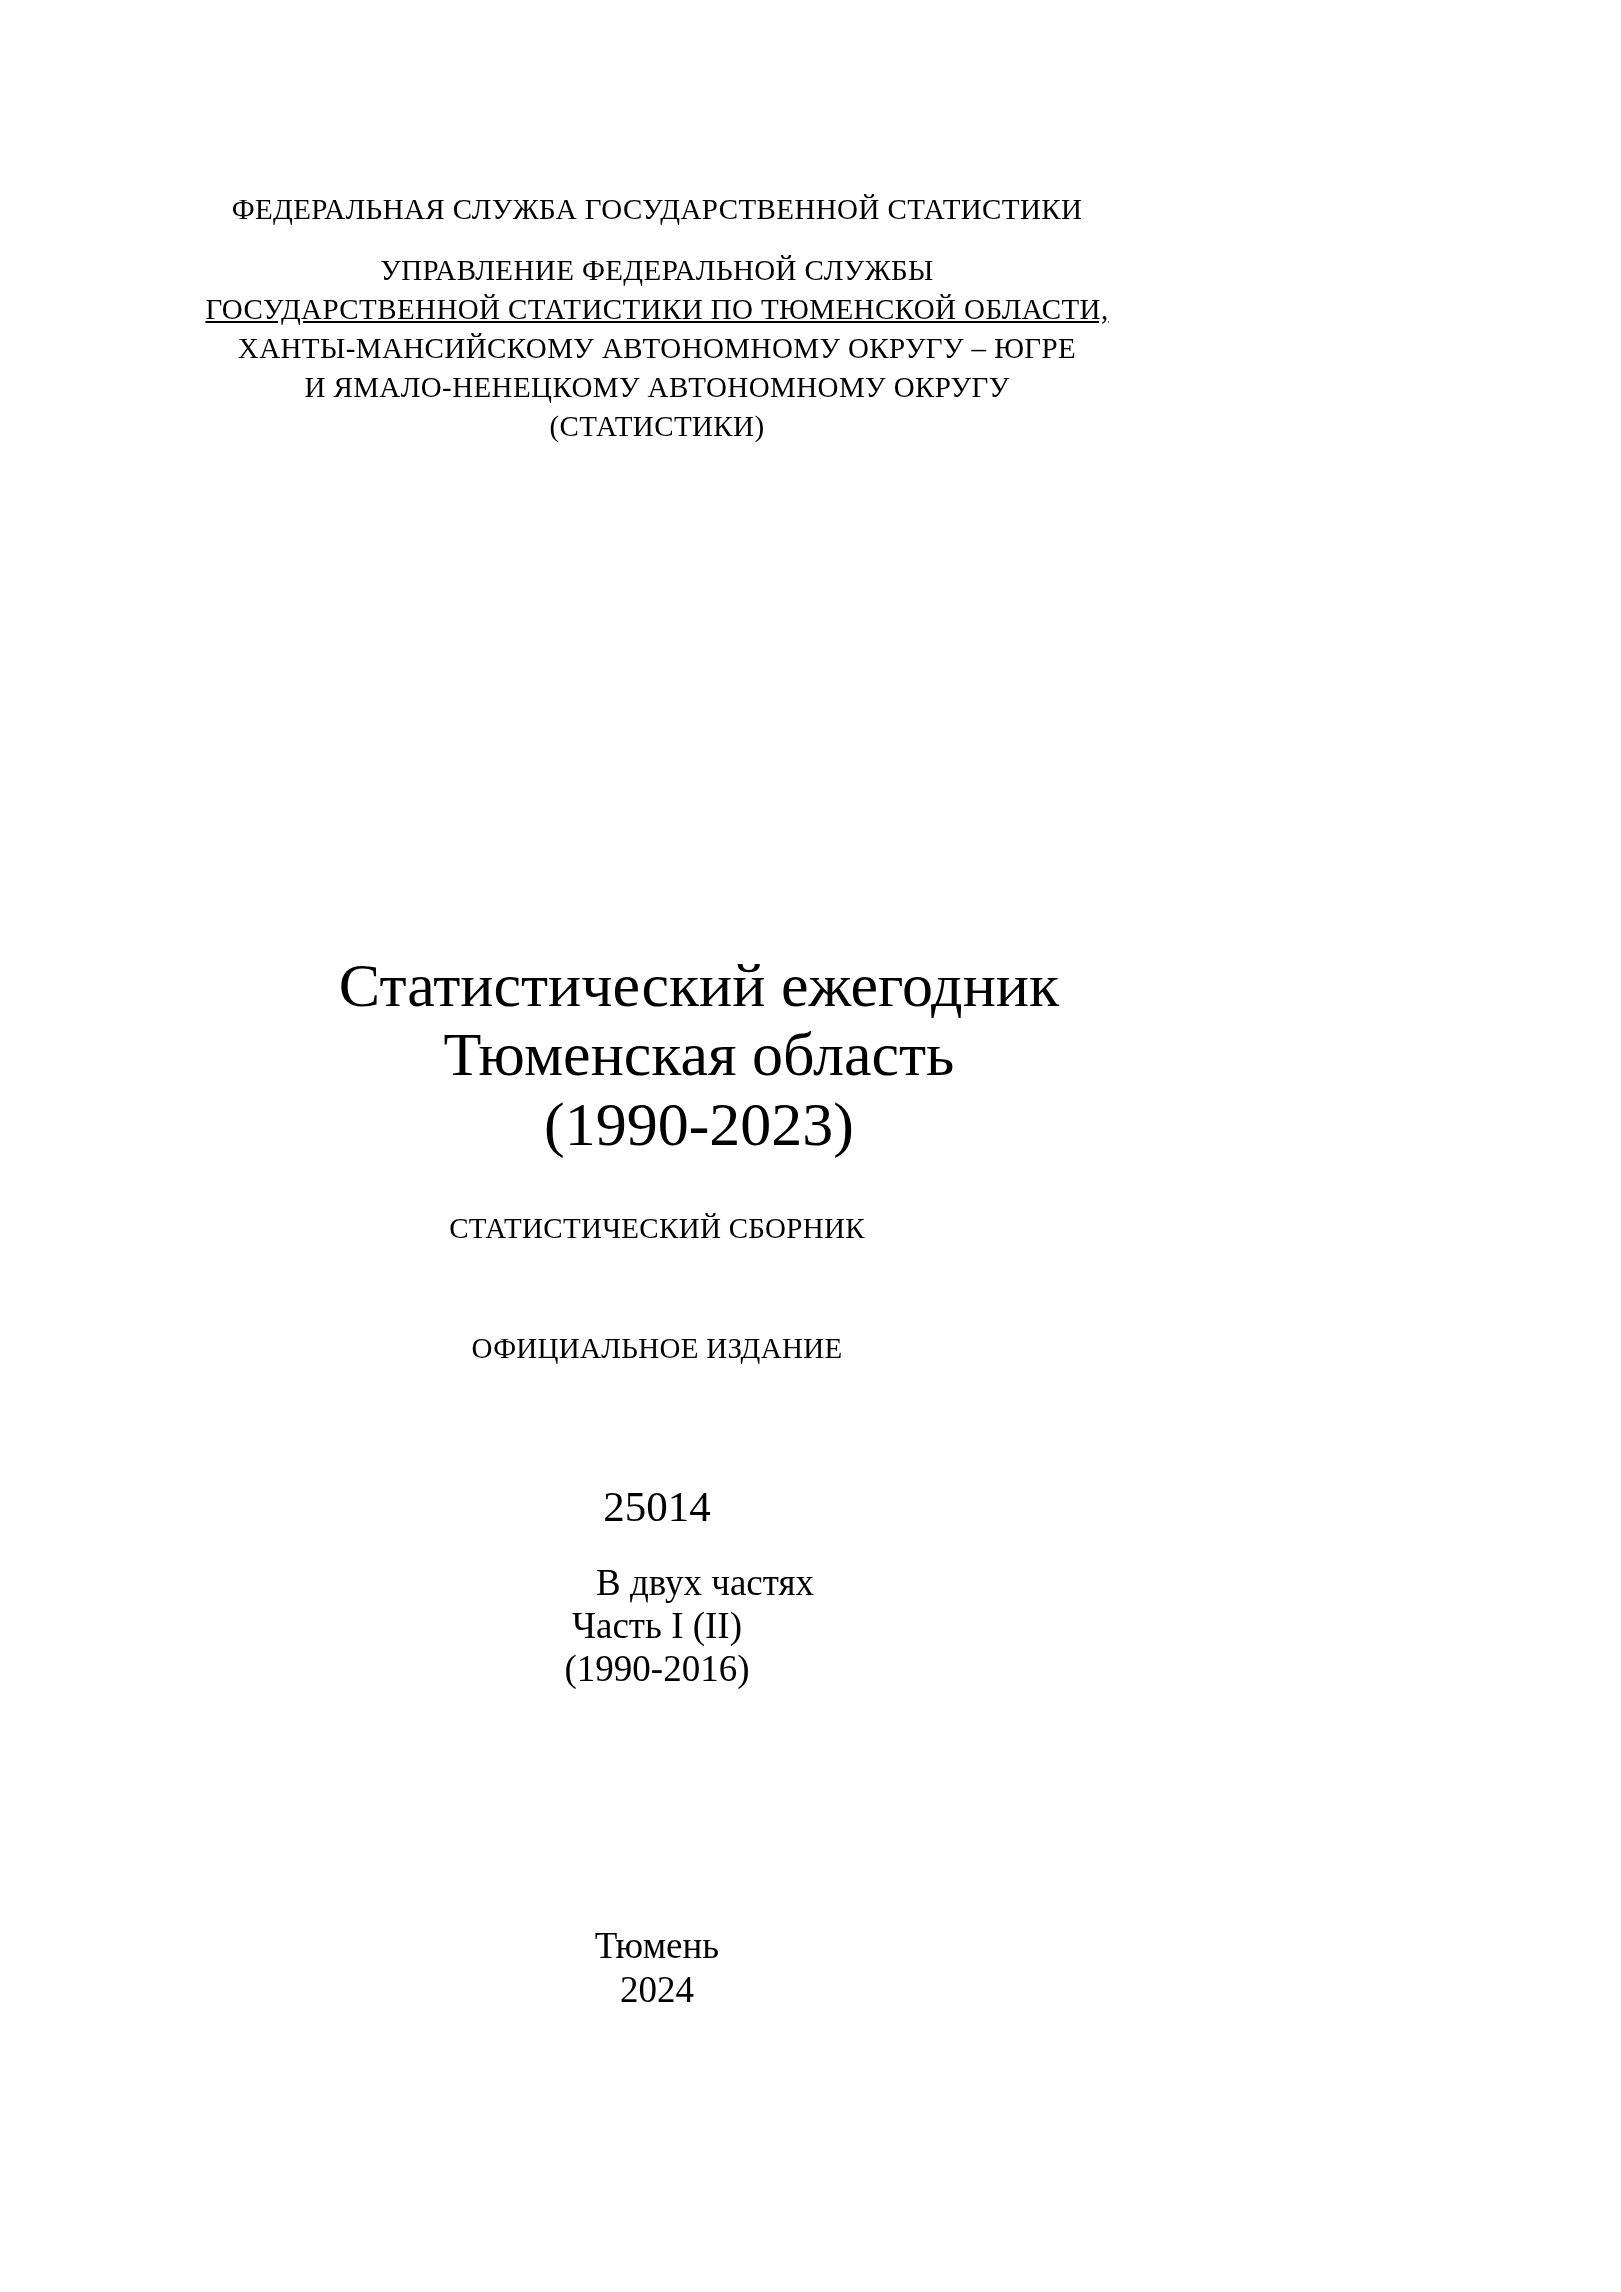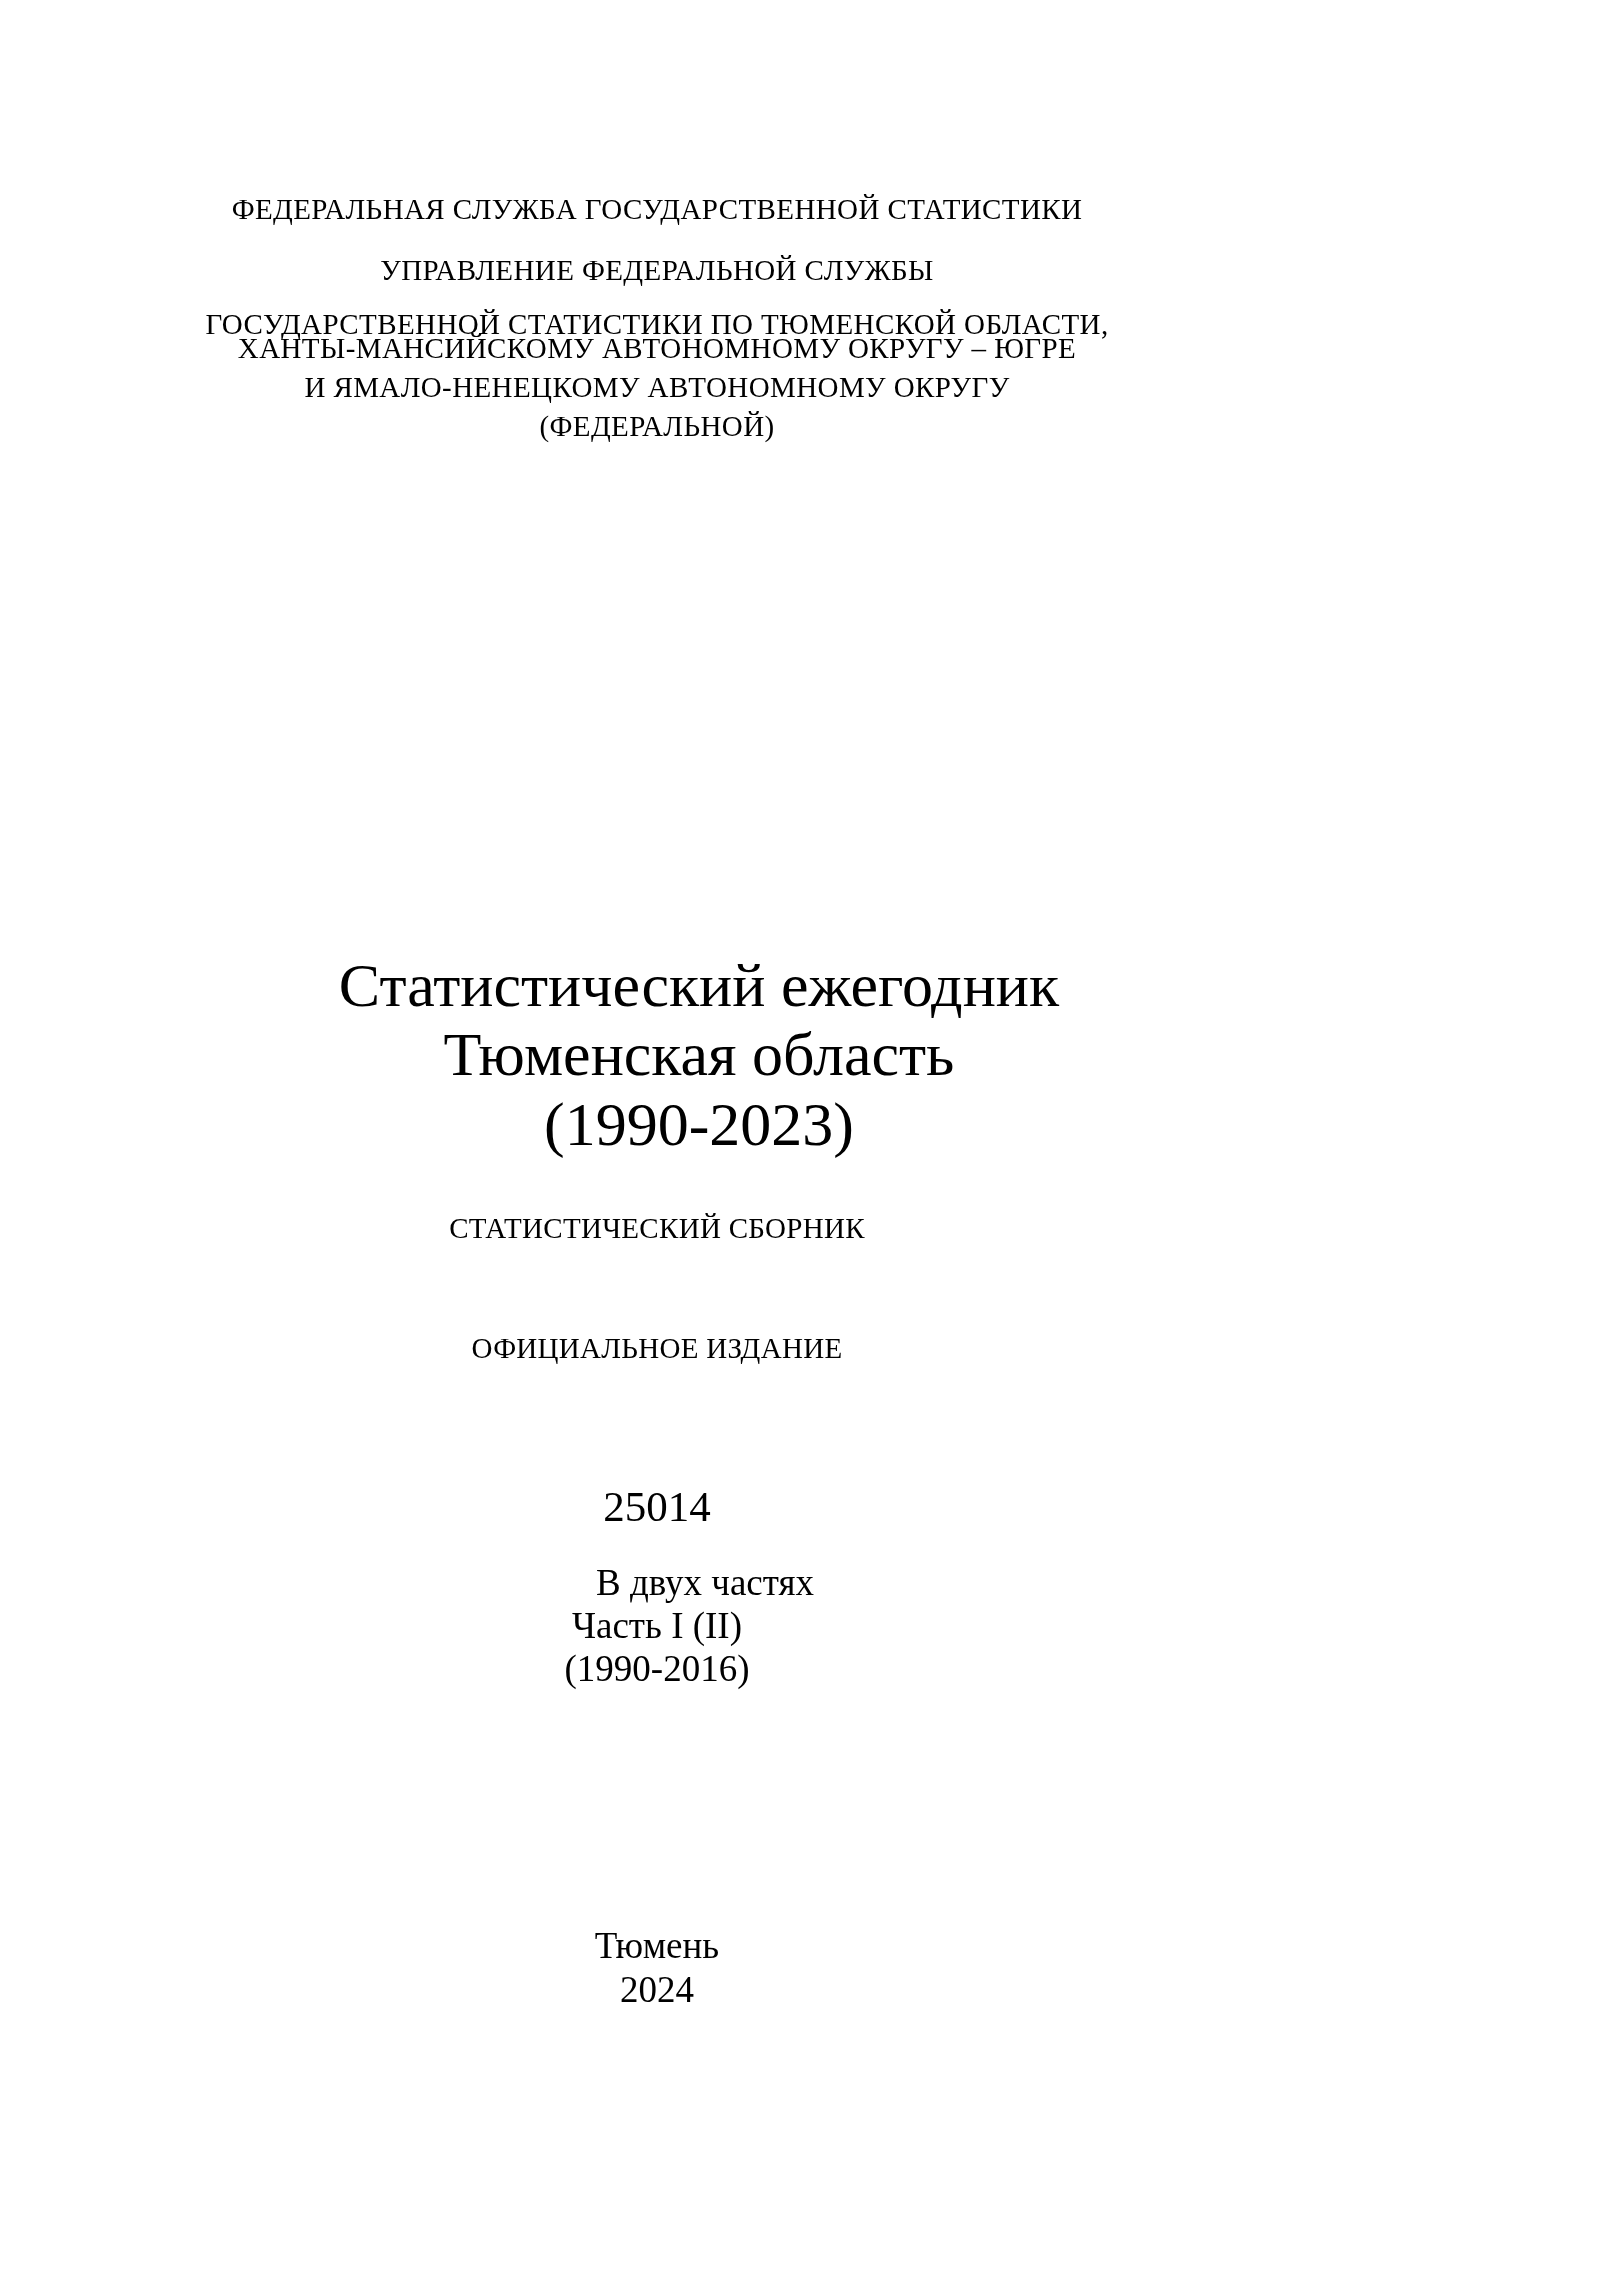--- a/index.html
+++ b/index.html
@@ -51,24 +51,24 @@
       line-height: 37px;
     }
   </style>
 </head>
 <body>
 
 <div class="line caps-sm" style="top:195px;">ФЕДЕРАЛЬНАЯ СЛУЖБА ГОСУДАРСТВЕННОЙ СТАТИСТИКИ</div>
 
 <div>
   <div class="line caps-sm" style="top:256px;">УПРАВЛЕНИЕ ФЕДЕРАЛЬНОЙ СЛУЖБЫ</div>
-  <div class="line caps-sm" style="top:310px;">ГОСУДАРСТВЕННОЙ СТАТИСТИКИ ПО ТЮМЕНСКОЙ ОБЛАСТИ,</div>
+  <div class="line caps-sm" style="top:295px;text-decoration:underline;">ГОСУДАРСТВЕННОЙ СТАТИСТИКИ ПО ТЮМЕНСКОЙ ОБЛАСТИ,</div>
   <div class="line caps-sm" style="top:334px;">ХАНТЫ-МАНСИЙСКОМУ АВТОНОМНОМУ ОКРУГУ – ЮГРЕ</div>
   <div class="line caps-sm" style="top:373px;">И ЯМАЛО-НЕНЕЦКОМУ АВТОНОМНОМУ ОКРУГУ</div>
-  <div class="line caps-sm" style="top:412px;">(ФЕДЕРАЛЬНОЙ)</div>
+  <div class="line caps-sm" style="top:412px;">(СТАТИСТИКИ)</div>
 </div>
 
 <div>
   <div class="line title" style="top:954px;">Статистический ежегодник</div>
   <div class="line title" style="top:1023px;">Тюменская область</div>
   <div class="line title" style="top:1093px;">(1990-2023)</div>
 </div>
 
 <div class="line caps-mid" style="top:1214px;">СТАТИСТИЧЕСКИЙ СБОРНИК</div>
 <div class="line caps-mid" style="top:1334px;">ОФИЦИАЛЬНОЕ ИЗДАНИЕ</div>

